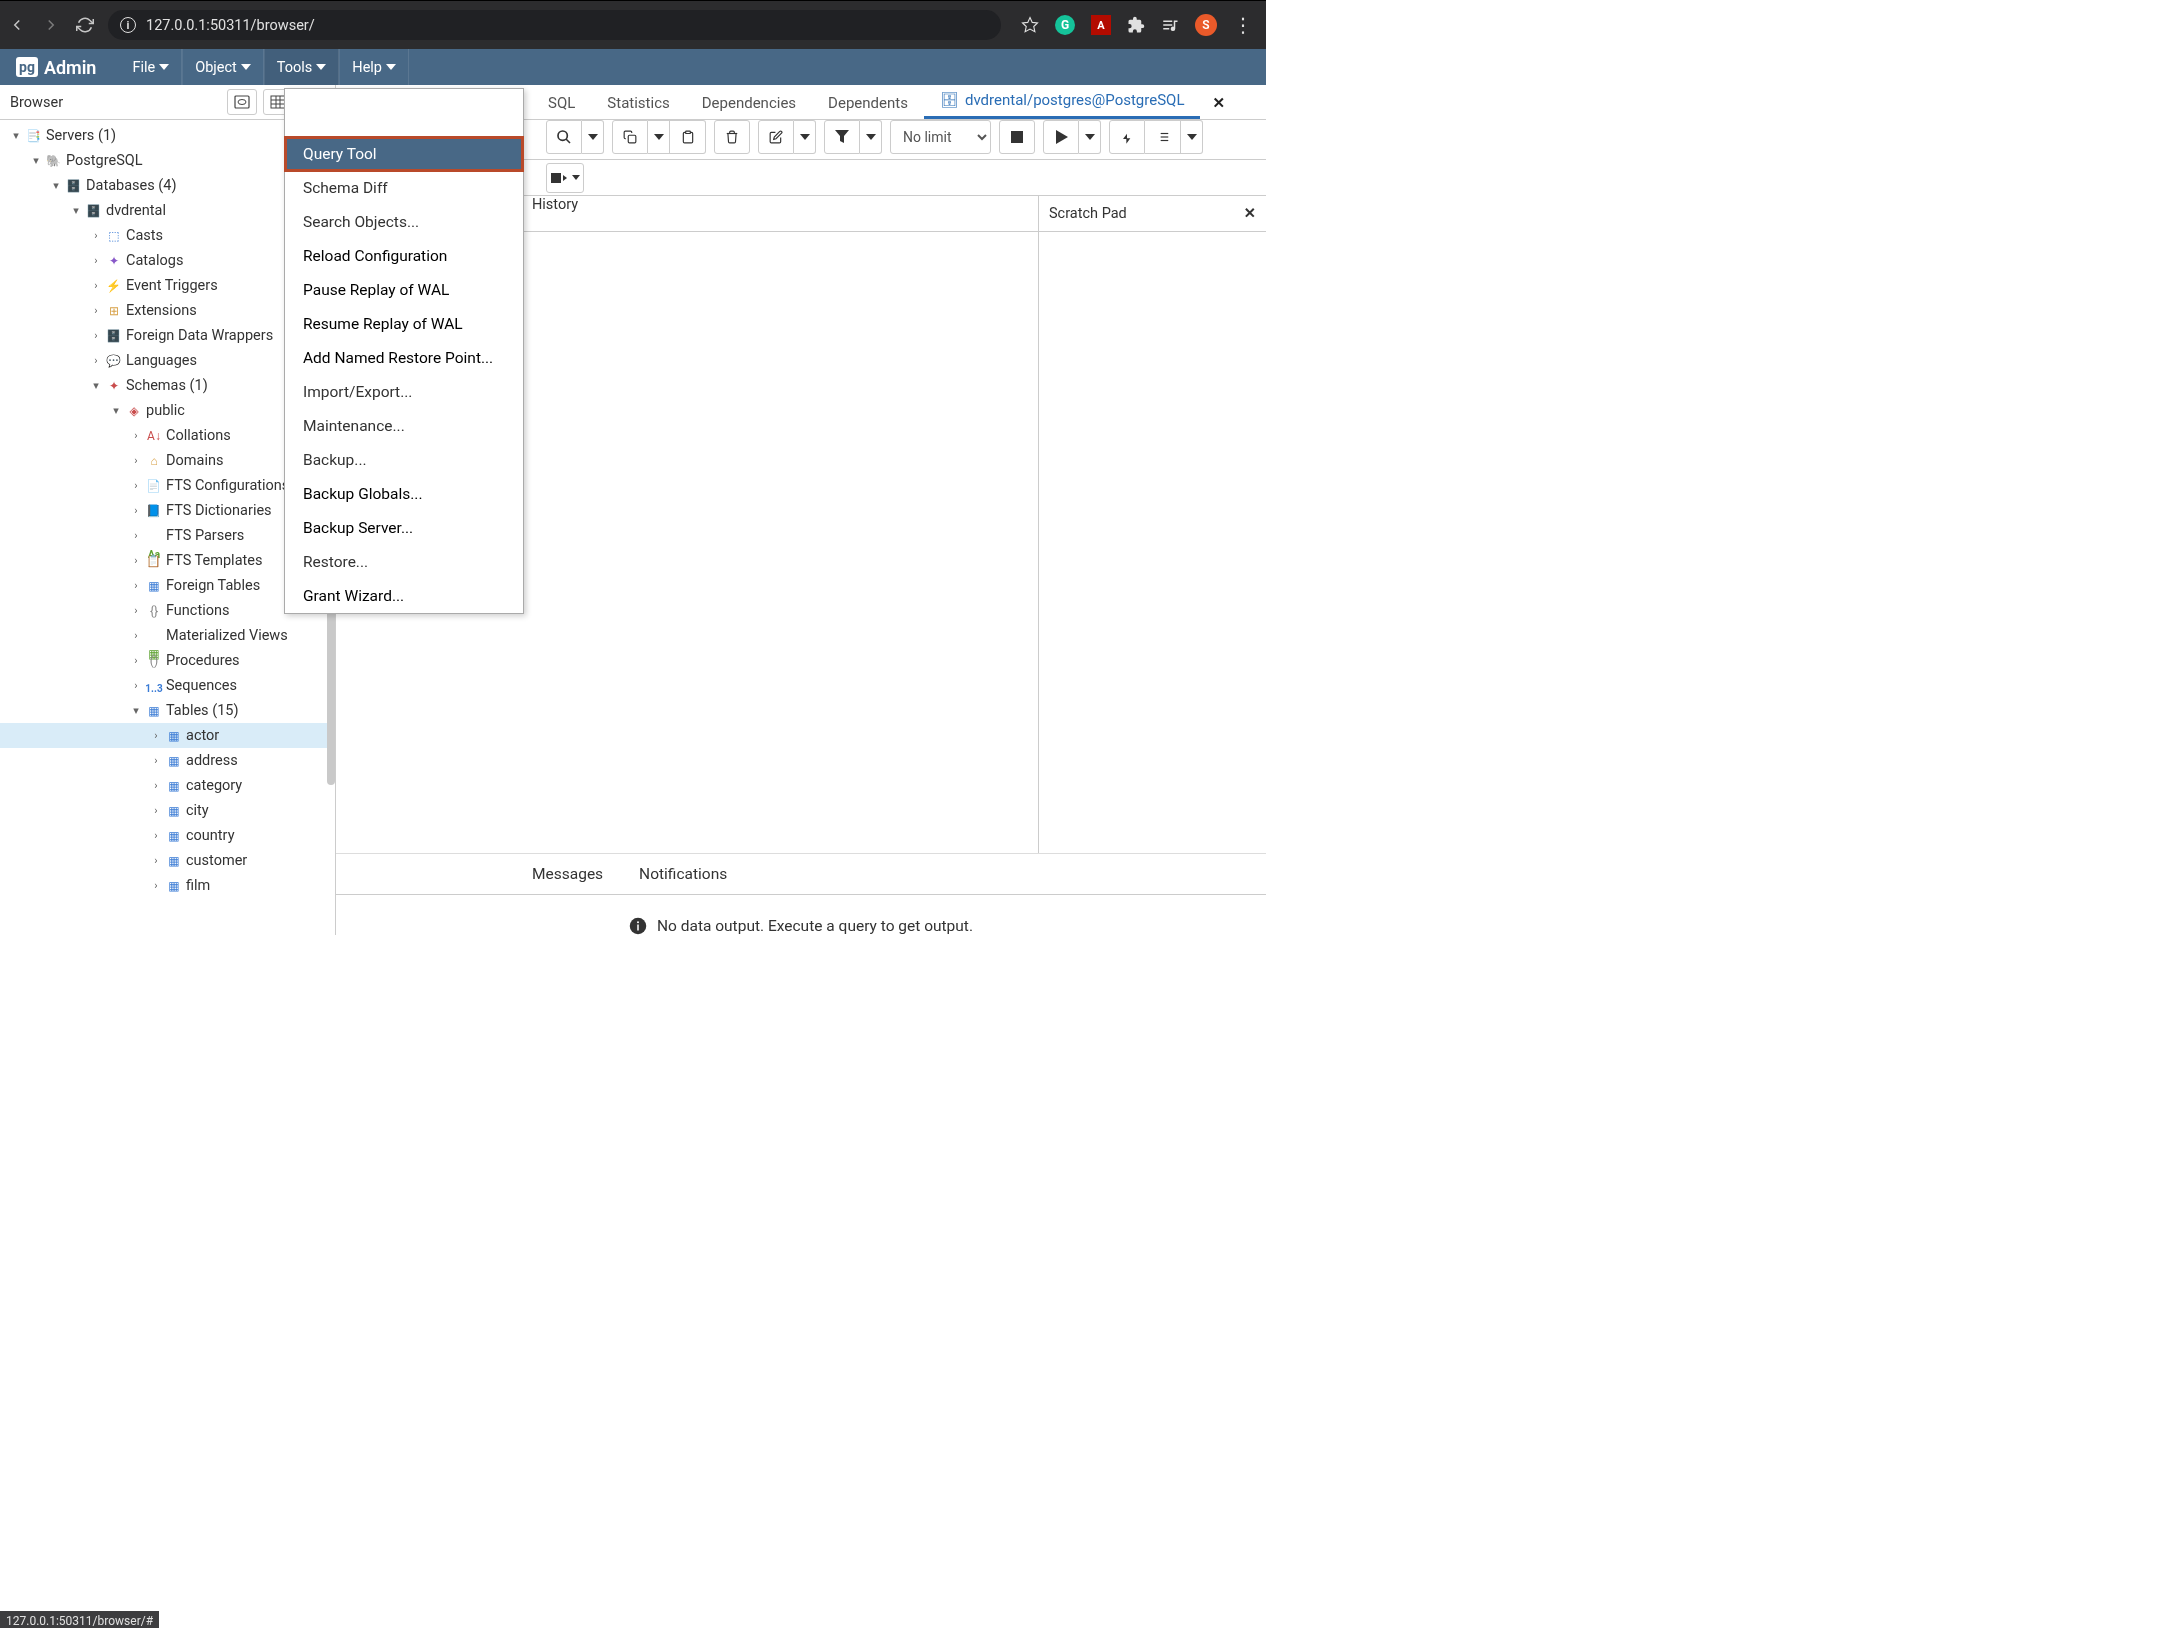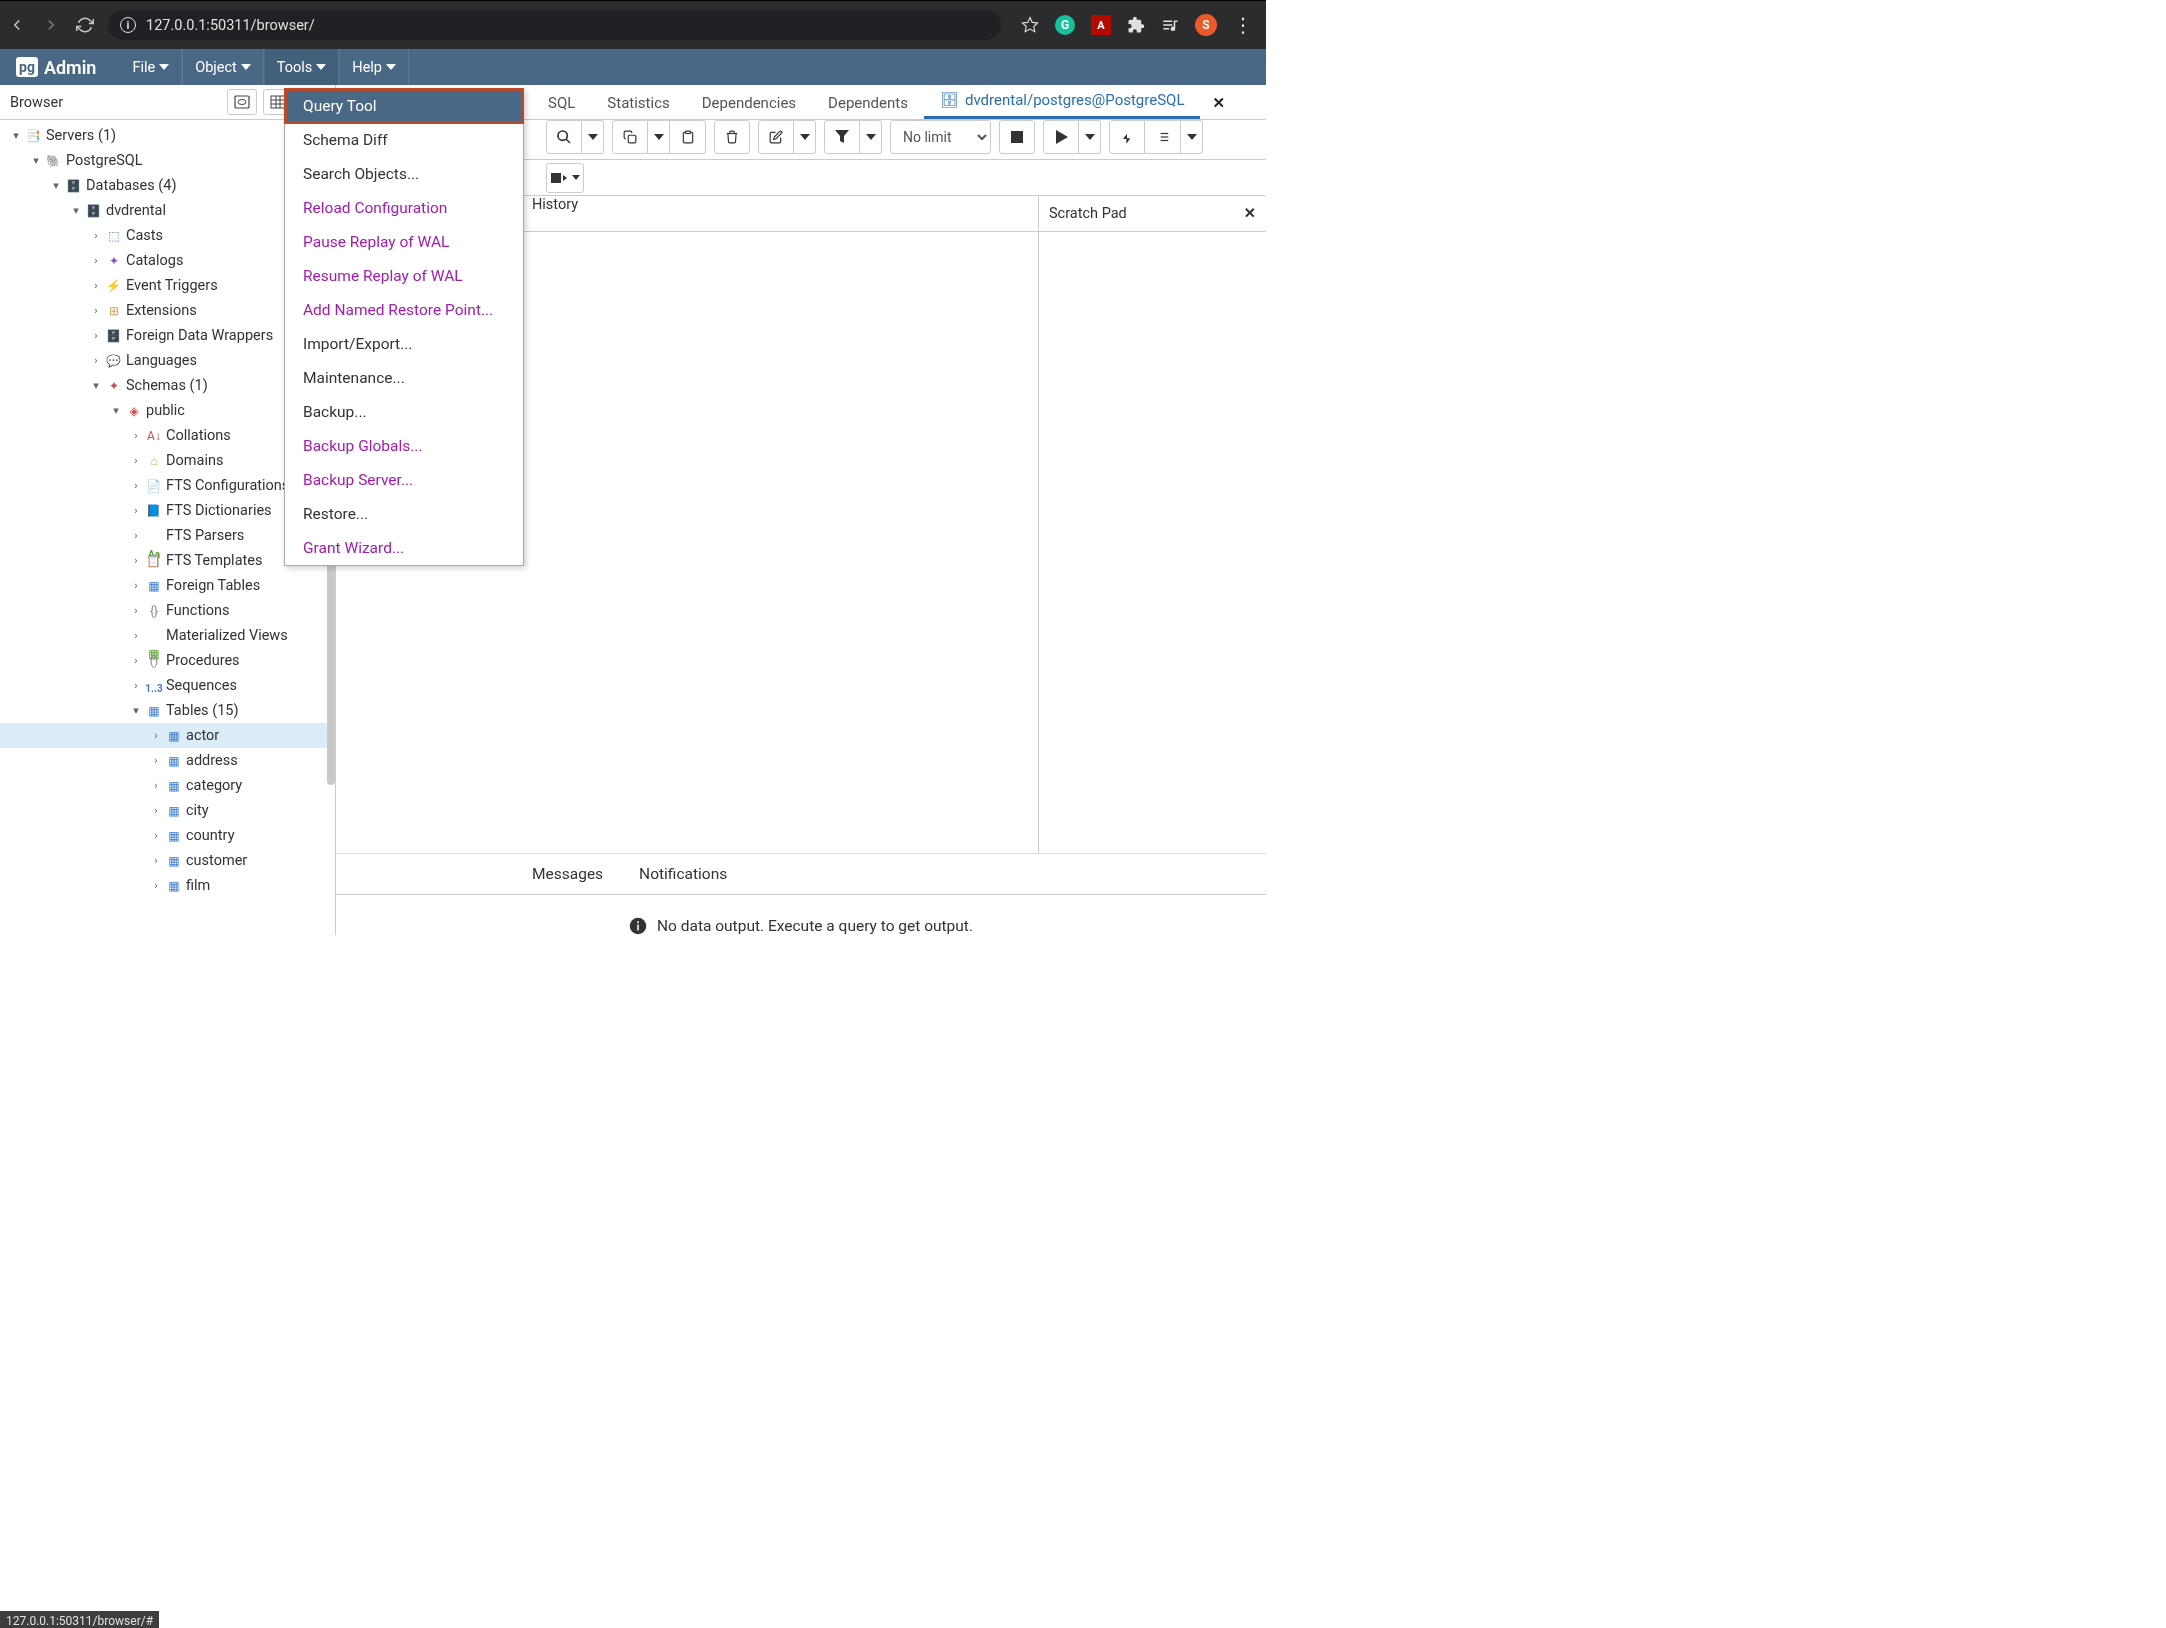--- a/index.html
+++ b/index.html
@@ -66,22 +66,22 @@
 .editor-area { flex:1; background:#fff;}
 .scratch-col { width: 228px; border-left: 1px solid #ccc; display:flex; flex-direction:column;}
 .scratch-head { height:36px; border-bottom:1px solid #ccc; display:flex; align-items:center; justify-content:space-between; padding: 0 10px; gap: 44px;}
 
 .output-tabs { height: 44px; border-top:1px solid #ddd; border-bottom: 1px solid #ccc; display:flex; align-items:center; padding-left: 196px; gap: 36px; font-size:15.5px; color:#333;}
 .output-body { flex:1; display:flex; align-items:flex-start; justify-content:center; padding-top: 22px; color:#333; font-size:15.5px; gap: 10px;}
 
 
 .dropdown { position: absolute; left: 284px; top: 88px; width: 240px; background: #fff; border: 1px solid #aaa; box-shadow: 2px 2px 6px rgba(0,0,0,0.2); z-index: 100;}
 .dropdown .dd-item { padding: 8px 18px; font-size: 15.5px; color: #333; cursor: pointer;}
-.dropdown .dd-item.disabled { color: #a21caf; cursor: default;}
-.dropdown .dd-item.highlight { background: #486886; color: #fff; outline: 3px solid #b94a2a; outline-offset: -2px;}
+.dropdown .dd-item.disabled { color: #000000; cursor: default;}
+.dropdown .dd-item.highlight { background: #486886; color: #fff; outline: 3px solid #b94a2a; outline-offset: -2px; margin-top: 48px;}
 
 .status-bar { position: fixed; bottom:0; left:0; height:17px; background:#3d3d3f; color:#e0e0e0; font-size:12px; padding: 3px 6px;}
 
 svg { display:block;}
 .db-icon { color:#e0b221;}
 .schema-icon { color:#c94c4c;}
 .server-ic { color:#7a7a7a;}
 .pg-el { color:#3a7bd5;}
 .table-ic { color:#3a7bd5;}
 .green-ic { color:#5aa02c;margin-top:37px;}

